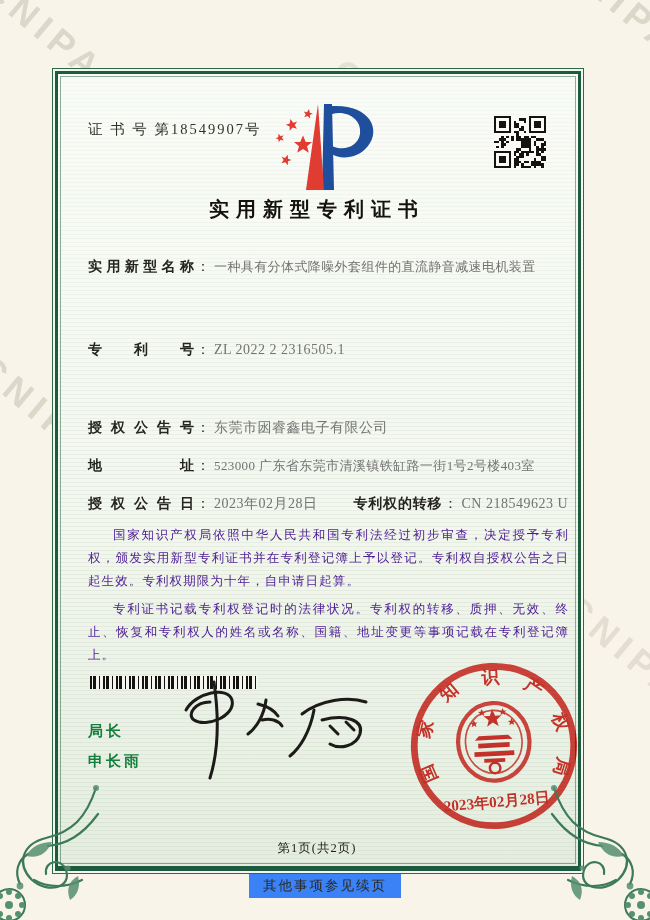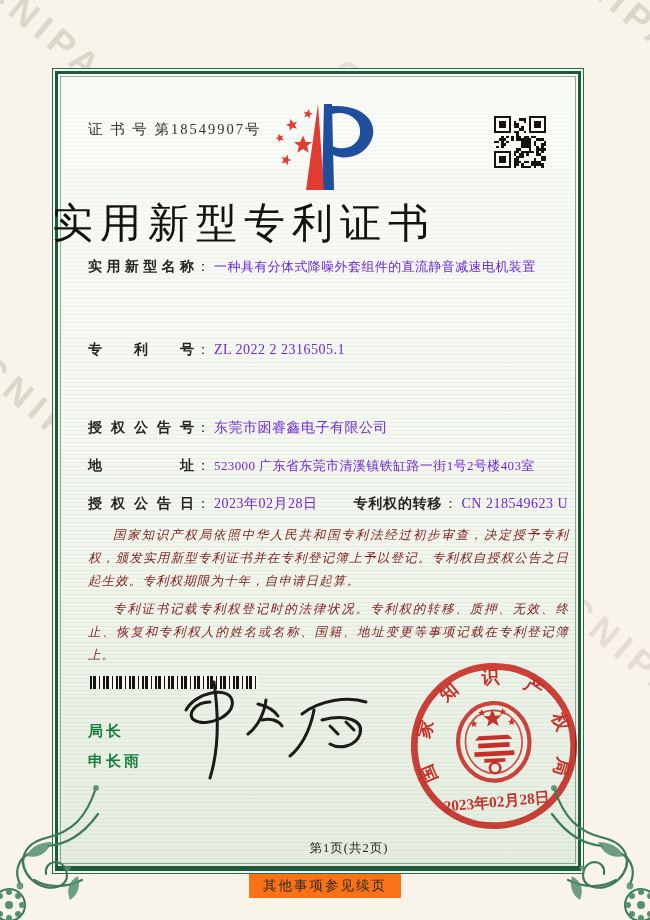--- a/index.html
+++ b/index.html
@@ -24,55 +24,55 @@
            linear-gradient(180deg,rgba(255,255,255,.55) 0%,rgba(255,255,255,0) 55%,rgba(173,199,168,.22) 100%),
            repeating-linear-gradient(0deg,rgba(140,170,135,.13) 0 1px,rgba(0,0,0,0) 1px 4px);}
 
   .content{position:absolute;left:0;top:0;width:650px;height:920px;color:#2c2a25;}
 
   .cert-no{position:absolute;left:88px;top:99px;font-size:14.5px;letter-spacing:2px;color:#33312c;margin-top:21px;}
 
   .logo{position:absolute;left:272px;top:102px;}
   .qr{position:absolute;left:494px;top:116px;}
 
-  .title{position:absolute;left:52px;top:196px;width:530px;text-align:left;
-         font-size:41px;font-weight:normal;letter-spacing:7px;color:#15120e;margin:0;}
+  .title{position:absolute;left:52px;top:196px;width:530px;text-align:center;
+         font-size:20px;font-weight:bold;letter-spacing:7px;color:#15120e;margin:0;}
 
   .frow{position:absolute;left:88px;width:500px;font-size:14px;line-height:22px;white-space:nowrap;}
   .flabel{display:inline-block;width:106px;text-align:justify;text-align-last:justify;
           vertical-align:top;color:#26241f;font-weight:bold;}
   .fcolon{display:inline-block;margin:0 4px 0 2px;}
-  .fvalue{color:#6d28d9;letter-spacing:.5px;font-family:Liberation Serif, serif;}
+  .fvalue{color:#737373;letter-spacing:.5px;font-family:Liberation Serif, serif;}
   .fvalue.long{font-size:13px;letter-spacing:.4px;}
   .frow .second{margin-left:36px;}
   .frow .second .flabel{width:88px;}
 
   .paras{position:absolute;left:88px;top:524px;width:481px;font-size:12.5px;line-height:23px;
-         font-style:italic;letter-spacing:1.1px;color:#7f1d1d;text-align:justify;}
+         letter-spacing:1.1px;color:#4c1d95;text-align:justify;}
   .paras p{margin:0 0 5px 0;text-indent:2em;}
 
   .barcode{position:absolute;left:90px;top:676px;width:168px;height:13px;
            background:repeating-linear-gradient(90deg,#15130f 0 2px,#f6f5ef 2px 3px,#15130f 3px 6px,#f6f5ef 6px 9px,#15130f 9px 10px,#f6f5ef 10px 13px);}
 
   .officer{position:absolute;left:88px;font-family:"Liberation Sans","DejaVu Sans",sans-serif;
            font-size:15px;letter-spacing:3px;color:#15803d;font-weight:600;}
   .officer.t1{top:722px;}
   .officer.t2{top:752px;}
 
   .signature{position:absolute;left:162px;top:676px;}
 
   .seal{position:absolute;left:408px;top:660px;width:172px;height:172px;transform:rotate(-3deg);
         opacity:.93;mix-blend-mode:multiply;}
   .seal text{font-family:"Liberation Serif",serif;font-weight:bold;fill:#d7241d;}
 
   .pageno{position:absolute;left:52px;top:840px;width:530px;text-align:center;
-          font-size:12.5px;letter-spacing:1px;color:#23211c;margin-left:32px;}
+          font-size:12.5px;letter-spacing:1px;color:#23211c;}
 
   .bottom-note{position:absolute;left:0;top:874px;width:650px;text-align:center;}
-  .bottom-note span{display:inline-block;background:#f97316;padding:3px 14px;
+  .bottom-note span{display:inline-block;background:#3b82f6;padding:3px 14px;
           font-size:13.5px;letter-spacing:2px;color:#2a2823;text-align:right;}
 
   .ornament{position:absolute;pointer-events:none;}
 </style>
 </head>
 <body>
 
 <div class="page">
 
   <div class="wm" style="left:-28px;top:8px;">CNIPA</div>

